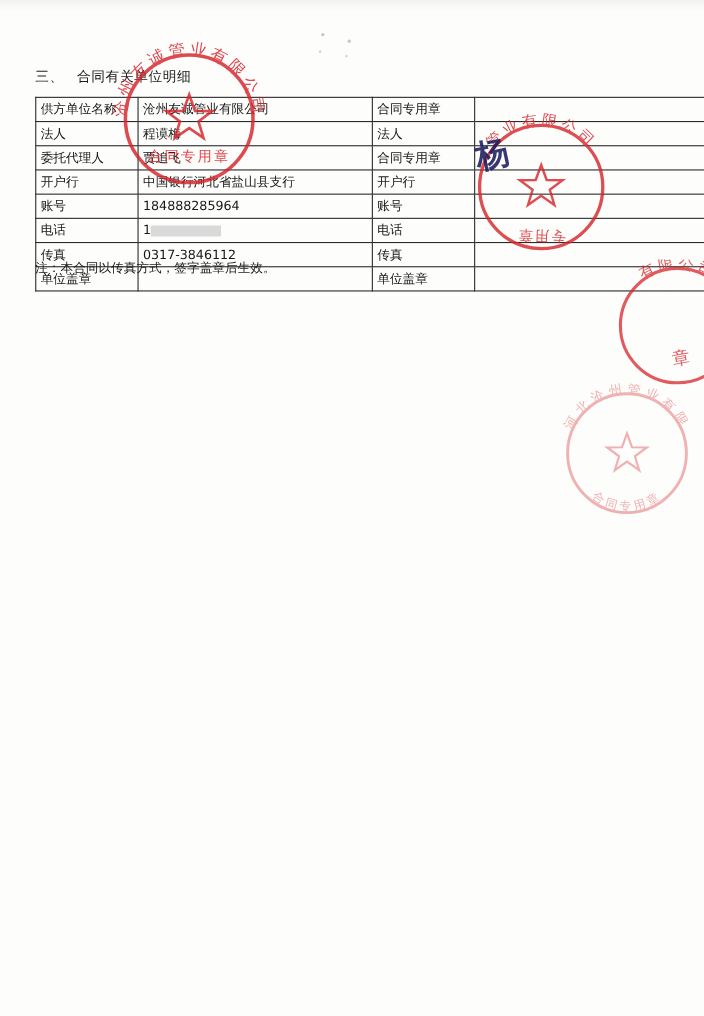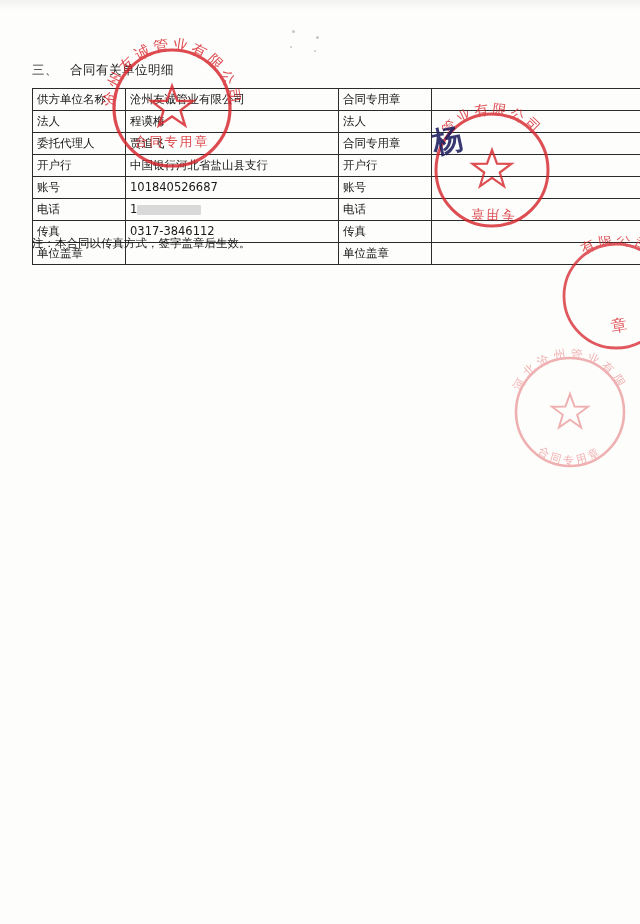--- a/index.html
+++ b/index.html
@@ -159,21 +159,21 @@
           <td class="val2"></td>
         </tr>
         <tr>
           <td class="lbl">开户行</td>
           <td class="val">中国银行河北省盐山县支行</td>
           <td class="lbl2">开户行</td>
           <td class="val2"></td>
         </tr>
         <tr>
           <td class="lbl">账号</td>
-          <td class="val">101840526687</td>
+          <td class="val">184888285964</td>
           <td class="lbl2">账号</td>
           <td class="val2"></td>
         </tr>
         <tr>
           <td class="lbl">电话</td>
           <td class="val"><span>1</span><span class="redacted" style="width:64px;">&nbsp;</span></td>
           <td class="lbl2">电话</td>
           <td class="val2"></td>
         </tr>
         <tr>

